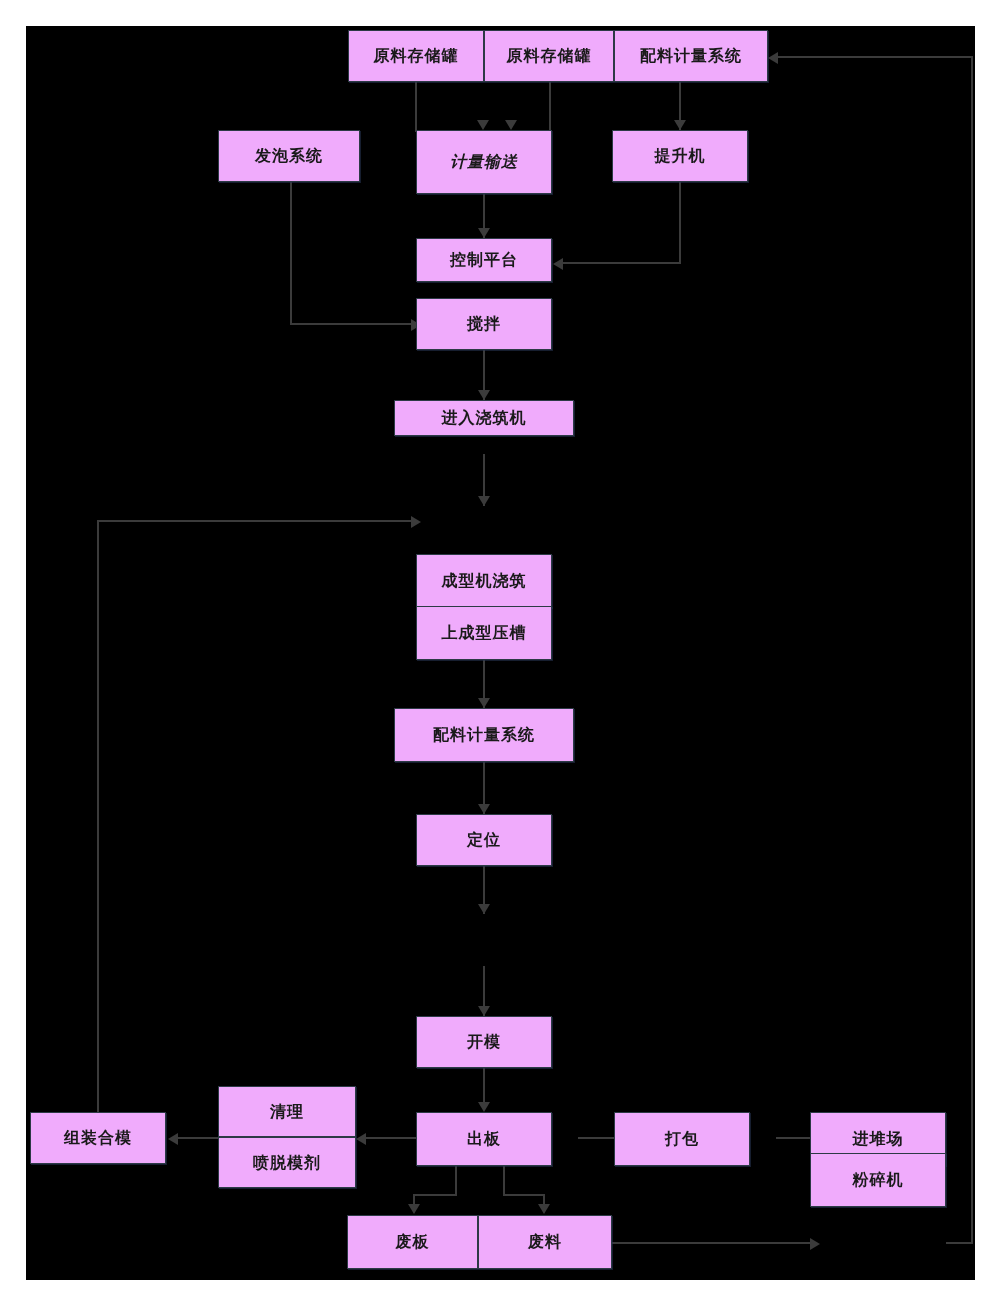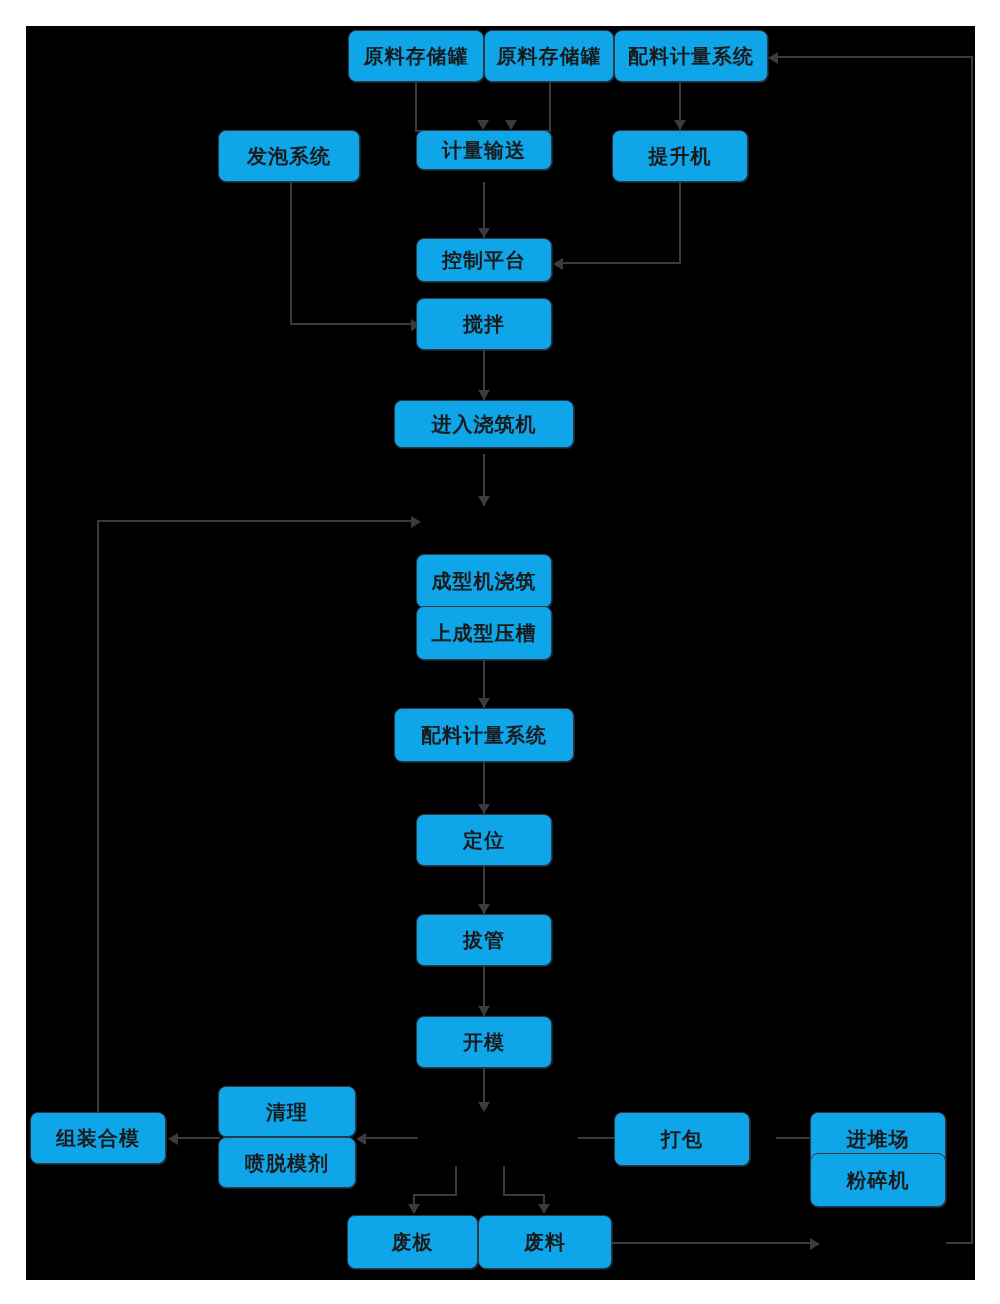--- a/index.html
+++ b/index.html
@@ -1,27 +1,27 @@
 <!DOCTYPE html>
 <html><head>
 <meta charset="utf-8">
 <style>
   html,body{margin:0;padding:0;background:#ffffff;}
   body{font-family:"Liberation Serif","DejaVu Serif",serif;}
   #page{position:relative;width:1000px;height:1304px;background:#ffffff;overflow:hidden;}
   #canvas{position:absolute;left:26px;top:26px;width:949px;height:1254px;background:#000000;}
   .node{
     position:absolute;
-    background:#0ea5e9;
+    background:#f0abfc;
     border:1.5px solid #2d3a46;
-    border-radius:8px;
+    border-radius:0;
     box-sizing:border-box;
     display:flex;align-items:center;justify-content:center;
     color:#1a1a1a;
-    font-size:20px;
+    font-size:16px;
     font-weight:700;
     letter-spacing:1px;
     box-shadow:1px 1px 0 rgba(40,55,85,.55);
     text-align:center;
     line-height:1;
     white-space:nowrap;
   }
   .edge{position:absolute;background:#3b3b3b;}
   .eh{height:2px;}
   .ev{width:2px;}
@@ -116,39 +116,39 @@
     <div class="edge eh" style="left:920px;top:1216px;width:27px;"></div>
     <div class="edge ev" style="left:945px;top:30px;height:1188px;"></div>
     <div class="edge eh" style="left:752px;top:30px;width:195px;"></div>
     <div class="arrow left" style="left:742px;top:26px;"></div>
 
     <div class="node" style="left:322px;top:4px;width:136px;height:52px;">原料存储罐</div>
     <div class="node" style="left:458px;top:4px;width:130px;height:52px;">原料存储罐</div>
     <div class="node" style="left:192px;top:104px;width:142px;height:52px;">发泡系统</div>
 
     <div class="node" style="left:588px;top:4px;width:154px;height:52px;">配料计量系统</div>
-    <div class="node" style="left:390px;top:104px;width:136px;height:40px;">计量输送</div>
+    <div class="node" style="left:390px;top:104px;width:136px;height:64px;font-style:italic;">计量输送</div>
     <div class="node" style="left:586px;top:104px;width:136px;height:52px;">提升机</div>
 
     <div class="node" style="left:390px;top:212px;width:136px;height:44px;">控制平台</div>
     <div class="node" style="left:390px;top:272px;width:136px;height:52px;">搅拌</div>
 
-    <div class="node" style="left:368px;top:374px;width:180px;height:48px;">进入浇筑机</div>
+    <div class="node" style="left:368px;top:374px;width:180px;height:36px;">进入浇筑机</div>
     <div class="node" style="left:390px;top:480px;width:136px;height:54px;margin-top:48px;">成型机浇筑</div>
     <div class="node" style="left:390px;top:580px;width:136px;height:54px;">上成型压槽</div>
     <div class="node" style="left:368px;top:682px;width:180px;height:54px;">配料计量系统</div>
 
     <div class="node" style="left:390px;top:788px;width:136px;height:52px;">定位</div>
-    <div class="node" style="left:390px;top:888px;width:136px;height:52px;">拔管</div>
     <div class="node" style="left:390px;top:990px;width:136px;height:52px;">开模</div>
 
     <div class="node" style="left:192px;top:1060px;width:138px;height:51px;text-align:right;">清理</div>
     <div class="node" style="left:192px;top:1111px;width:138px;height:51px;">喷脱模剂</div>
     <div class="node" style="left:4px;top:1086px;width:136px;height:52px;">组装合模</div>
 
+    <div class="node" style="left:390px;top:1086px;width:136px;height:54px;">出板</div>
     <div class="node" style="left:588px;top:1086px;width:136px;height:54px;">打包</div>
     <div class="node" style="left:784px;top:1086px;width:136px;height:54px;">进堆场</div>
 
     <div class="node" style="left:321px;top:1189px;width:131px;height:54px;">废板</div>
     <div class="node" style="left:452px;top:1189px;width:134px;height:54px;">废料</div>
     <div class="node" style="left:784px;top:1127px;width:136px;height:54px;">粉碎机</div>
 
   </div>
 </div>
 

